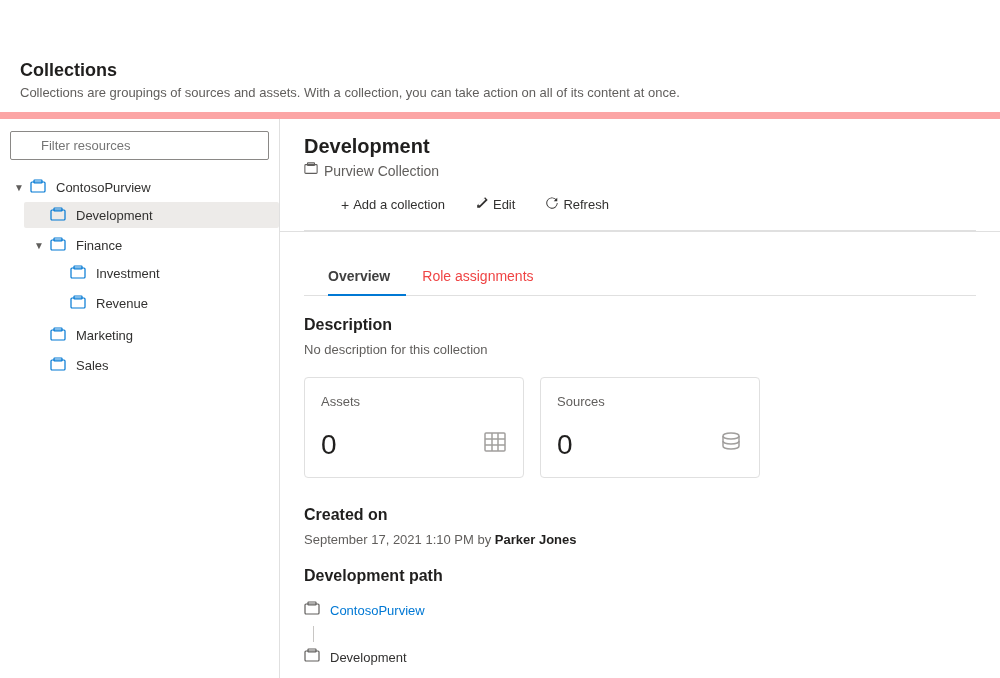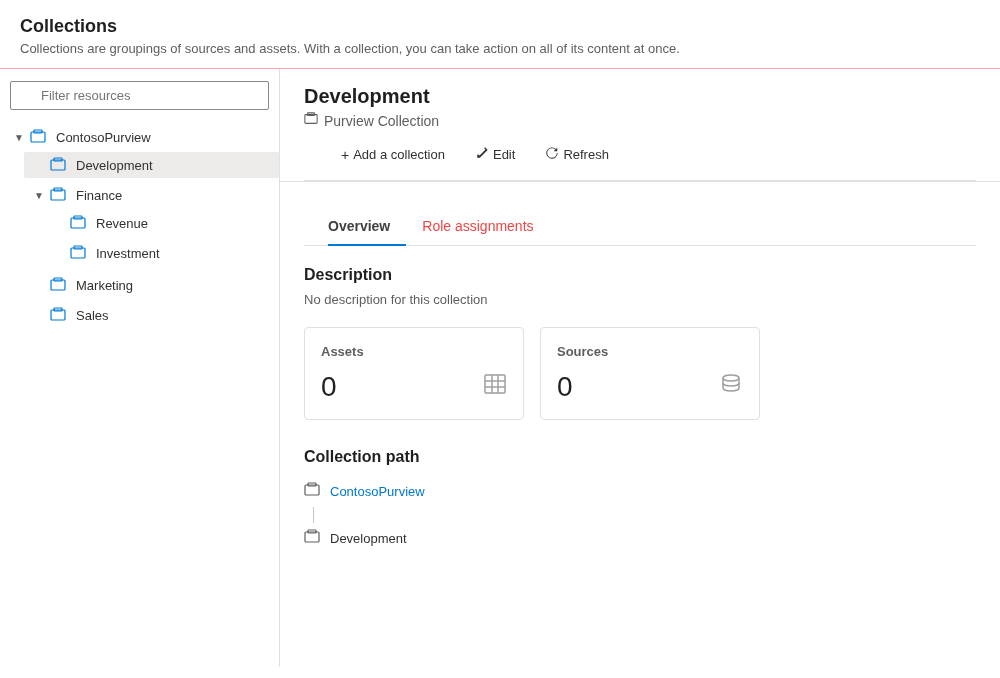--- a/index.html
+++ b/index.html
@@ -1,21 +1,22 @@
 <!DOCTYPE html>
 <html><head>
   <meta charset="utf-8">
   <style>
     * { box-sizing: border-box; margin: 0; padding: 0; }
     body { font-family: 'Segoe UI', Arial, sans-serif; font-size: 14px; color: #323130; background: #fff; }
 
     
     .page-header {
       padding: 16px 20px 12px;
-      border-bottom: 1px solid #fca5a5;
+      border-bottom: 7px solid #fca5a5;
+      margin-top: 44px;
     }
     .page-header h1 { font-size: 18px; font-weight: 600; color: #201f1e; }
     .page-header p { font-size: 13px; color: #605e5c; margin-top: 4px; }
 
     
     .layout {
       display: flex;
       height: calc(678px - 80px);
     }
 
@@ -156,21 +157,21 @@
       gap: 16px;
       margin-bottom: 28px;
     }
     .card {
       border: 1px solid #e0e0e0;
       border-radius: 4px;
       padding: 16px;
       width: 220px;
       min-height: 90px;
     }
-    .card-label { font-size: 13px; color: #605e5c; margin-bottom: 12px; font-weight: bold; }
+    .card-label { font-size: 13px; color: #605e5c; margin-bottom: 20px; }
     .card-row {
       display: flex;
       align-items: center;
       justify-content: space-between;
     }
     .card-value { font-size: 28px; font-weight: 300; color: #201f1e; }
     .card-icon { font-size: 22px; color: #a19f9d; }
 
     
     .created-section { margin-bottom: 20px; }
@@ -258,33 +259,33 @@
             <div class="tree-children">
               <div class="tree-item">
                 <div class="tree-row">
                   <span class="chevron"> </span>
                   <span class="node-icon coll-icon">
                     <svg width="16" height="16" viewBox="0 0 16 16" fill="none">
                         <rect x="1" y="3" width="14" height="10" rx="1" stroke="#0078d4" stroke-width="1.2" fill="none"></rect>
                         <rect x="4" y="1" width="8" height="3" rx="0.5" stroke="#0078d4" stroke-width="1.2" fill="none"></rect>
                       </svg>
                   </span>
-                  <span class="label">Revenue</span>
+                  <span class="label">Investment</span>
                 </div>
               </div>
               <div class="tree-item">
                 <div class="tree-row">
                   <span class="chevron"> </span>
                   <span class="node-icon coll-icon">
                     <svg width="16" height="16" viewBox="0 0 16 16" fill="none">
                         <rect x="1" y="3" width="14" height="10" rx="1" stroke="#0078d4" stroke-width="1.2" fill="none"></rect>
                         <rect x="4" y="1" width="8" height="3" rx="0.5" stroke="#0078d4" stroke-width="1.2" fill="none"></rect>
                       </svg>
                   </span>
-                  <span class="label">Investment</span>
+                  <span class="label">Revenue</span>
                 </div>
               </div>
             </div>
           </div>
 
           <div class="tree-item">
             <div class="tree-row">
               <span class="chevron"> </span>
               <span class="node-icon coll-icon">
                 <svg width="16" height="16" viewBox="0 0 16 16" fill="none">
@@ -392,23 +393,30 @@
                 <svg width="24" height="24" viewBox="0 0 24 24" fill="none">
                     <ellipse cx="12" cy="6" rx="8" ry="3" stroke="#a19f9d" stroke-width="1.5" fill="none"></ellipse>
                     <path d="M4 6v5c0 1.66 3.58 3 8 3s8-1.34 8-3V6" stroke="#a19f9d" stroke-width="1.5" fill="none"></path>
                     <path d="M4 11v5c0 1.66 3.58 3 8 3s8-1.34 8-3v-5" stroke="#a19f9d" stroke-width="1.5" fill="none"></path>
                   </svg>
               </span>
             </div>
           </div>
         </div>
 
+        <div class="created-section">
+          <div class="section-title">Created on</div>
+          <div class="created-text">
+            <span>September 17, 2021 1:10 PM by</span>
+            <strong>Parker Jones</strong>
+          </div>
+        </div>
 
         <div class="path-section">
-          <div class="section-title">Collection path</div>
+          <div class="section-title">Development path</div>
           <div class="path-item">
             <span class="path-icon">
               <svg width="16" height="16" viewBox="0 0 16 16" fill="none">
                   <rect x="1" y="3" width="14" height="10" rx="1" stroke="#605e5c" stroke-width="1.2" fill="none"></rect>
                   <rect x="4" y="1" width="8" height="3" rx="0.5" stroke="#605e5c" stroke-width="1.2" fill="none"></rect>
                 </svg>
             </span>
             <a class="path-link">ContosoPurview</a>
           </div>
           <div style="display:flex; padding-left:9px; margin: 2px 0;">

